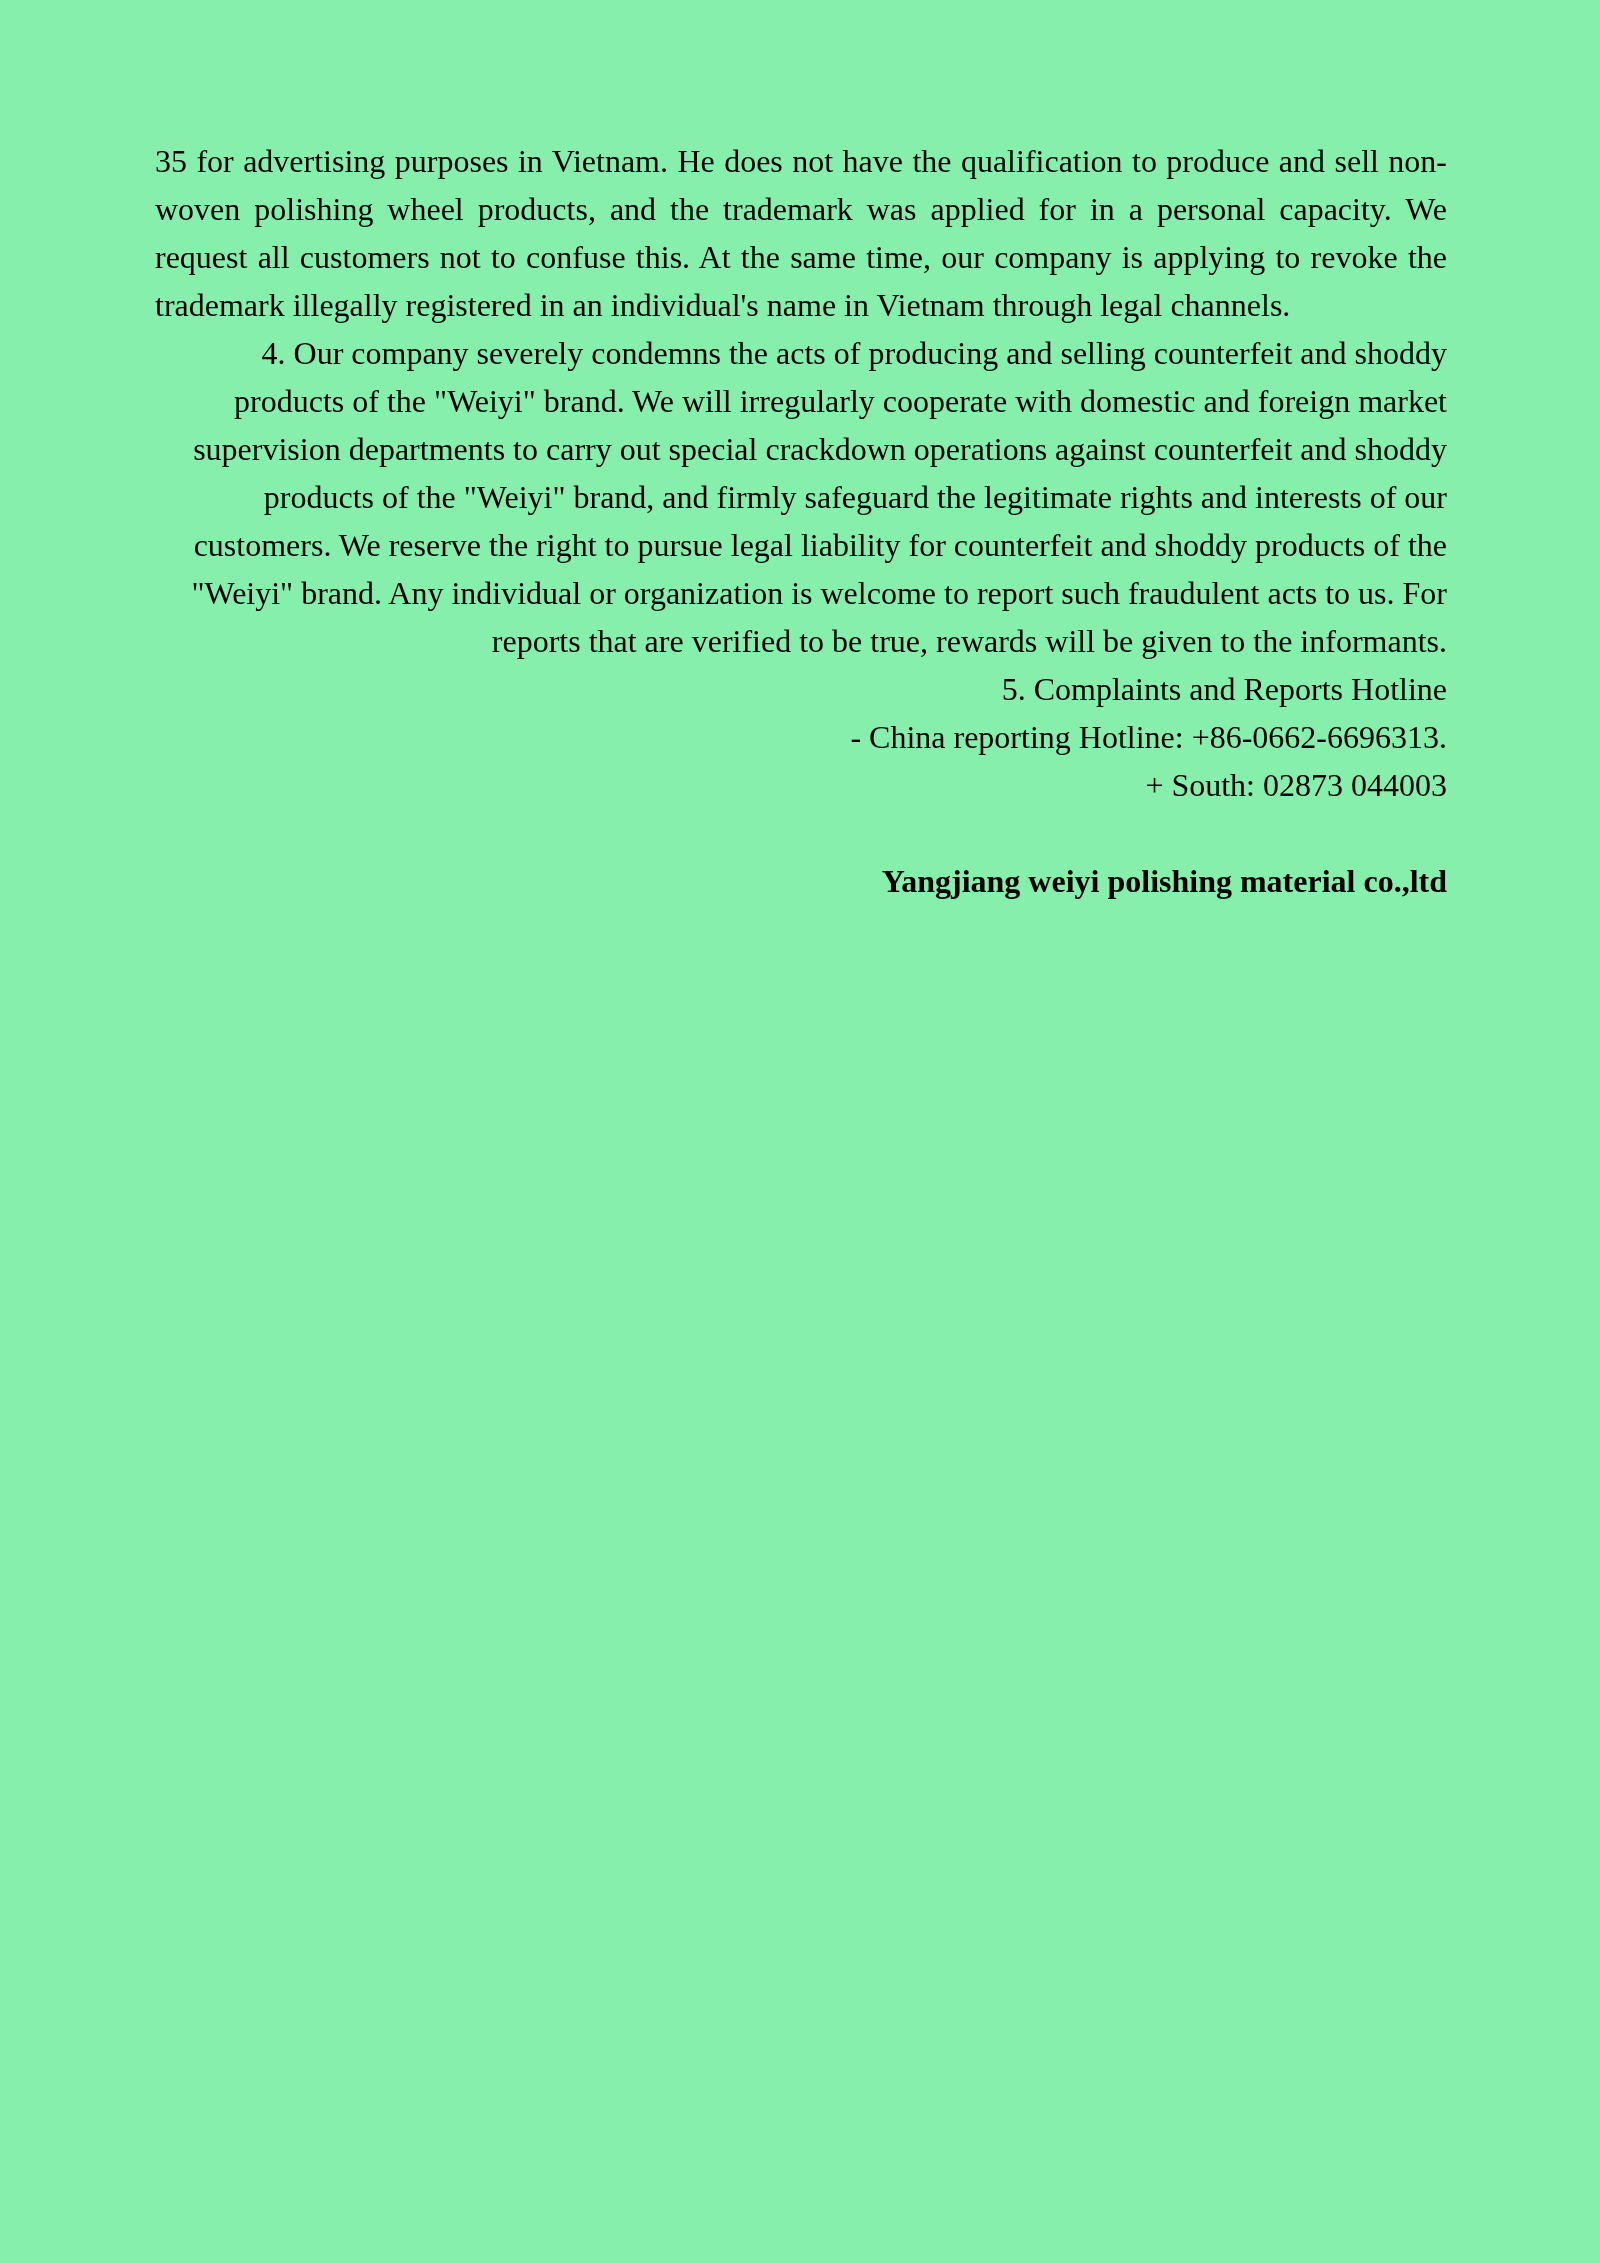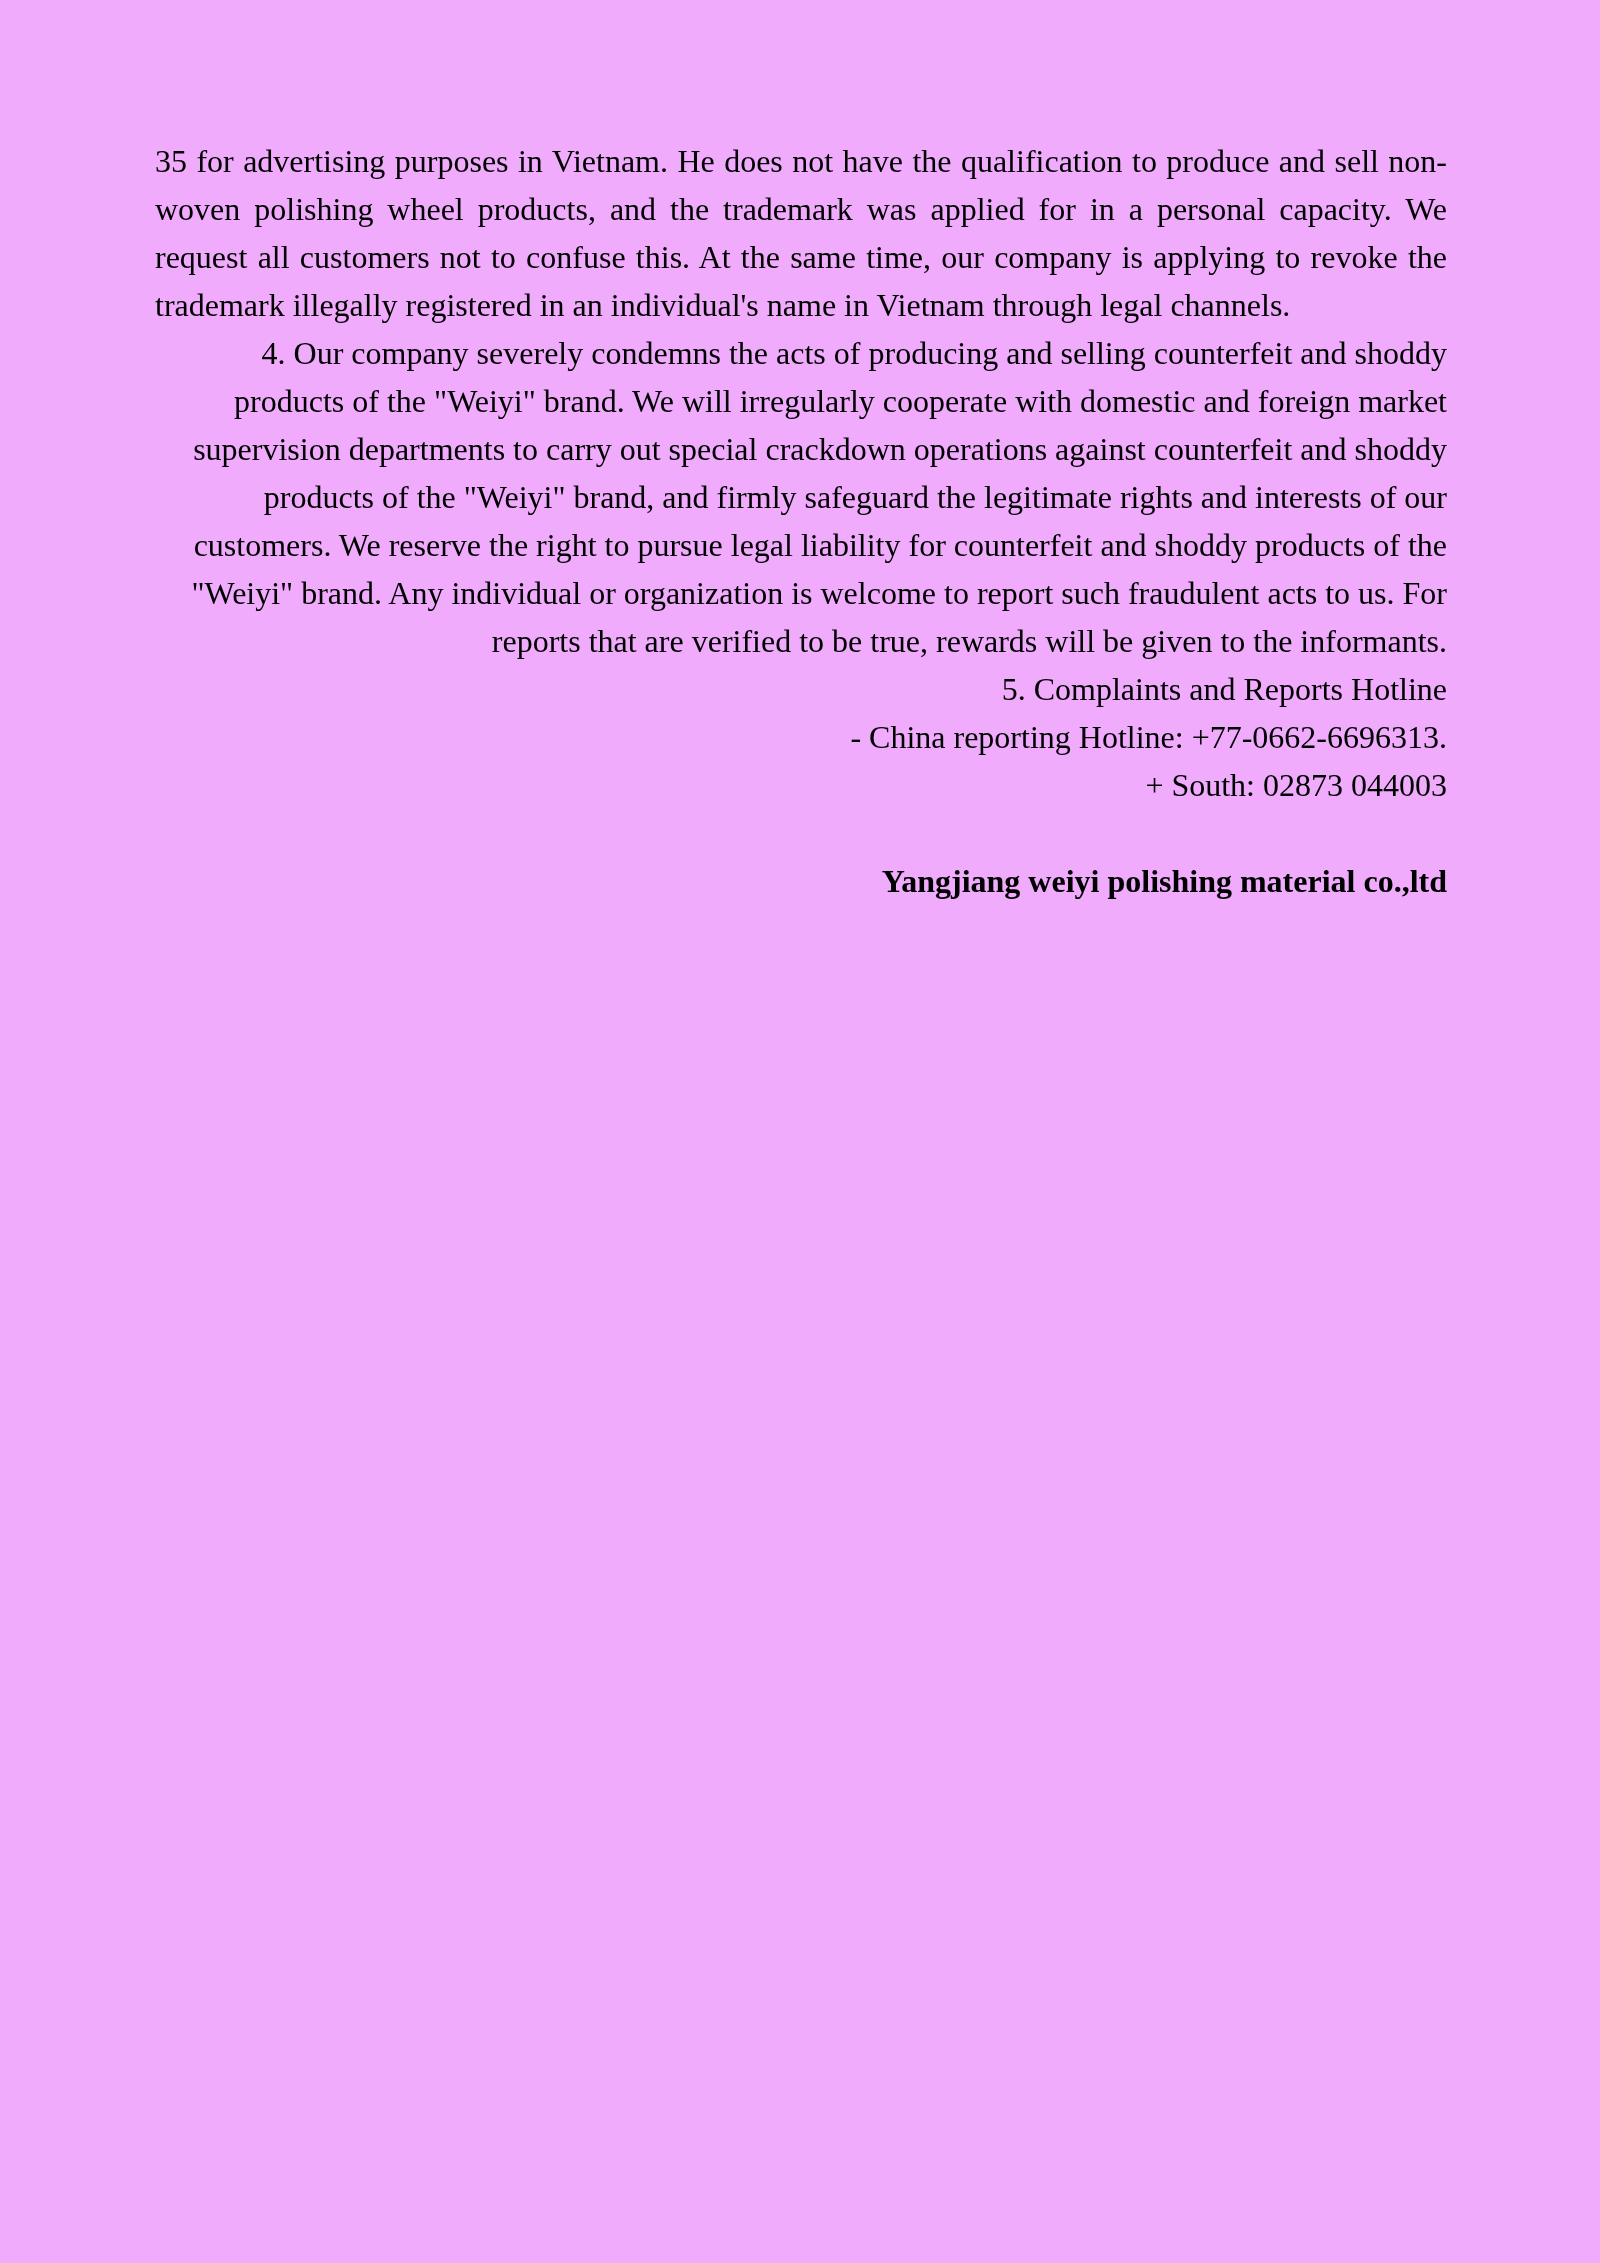--- a/index.html
+++ b/index.html
@@ -1,21 +1,21 @@
 <!DOCTYPE html>
 <html><head>
 <meta charset="utf-8">
 <style>
   * { margin: 0; padding: 0; box-sizing: border-box; }
   html, body { background: #ffffff; }
   .page {
     position: relative;
     width: 1600px;
     height: 2263px;
-    background: #f0abfc;
+    background: #86efac;
     color: #000000;
     font-family: "Liberation Serif", "DejaVu Serif", serif;
     overflow: hidden;
   }
   .content {
     position: absolute;
     left: 155px;
     top: 137px;
     width: 1292px;
     font-size: 32px;
@@ -37,21 +37,21 @@
 
 <div class="page">
   <div class="content">
 
     <p class="justify">35 for advertising purposes in Vietnam. He does not have the qualification to produce and sell non-woven polishing wheel products, and the trademark was applied for in a personal capacity. We request all customers not to confuse this. At the same time, our company is applying to revoke the trademark illegally registered in an individual's name in Vietnam through legal channels.</p>
 
     <p class="justify indent">4. Our company severely condemns the acts of producing and selling counterfeit and shoddy products of the "Weiyi" brand. We will irregularly cooperate with domestic and foreign market supervision departments to carry out special crackdown operations against counterfeit and shoddy products of the "Weiyi" brand, and firmly safeguard the legitimate rights and interests of our customers. We reserve the right to pursue legal liability for counterfeit and shoddy products of the "Weiyi" brand. Any individual or organization is welcome to report such fraudulent acts to us. For reports that are verified to be true, rewards will be given to the informants.</p>
 
     <p class="indent">5. Complaints and Reports Hotline</p>
 
-    <p class="indent">- China reporting Hotline: +77-0662-6696313.</p>
+    <p class="indent">- China reporting Hotline: +86-0662-6696313.</p>
 
 
 
     <p class="indent">+ South: 02873 044003</p>
 
 
     <div class="signature">
       <p class="company">Yangjiang weiyi polishing material co.,ltd</p>
     </div>
 

